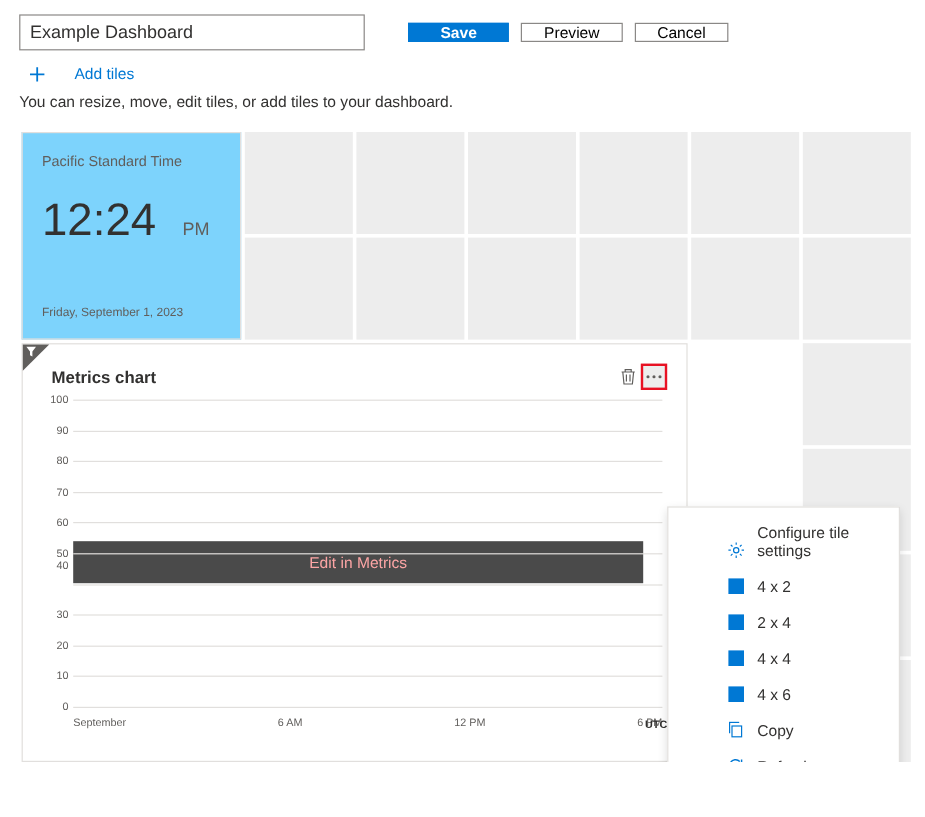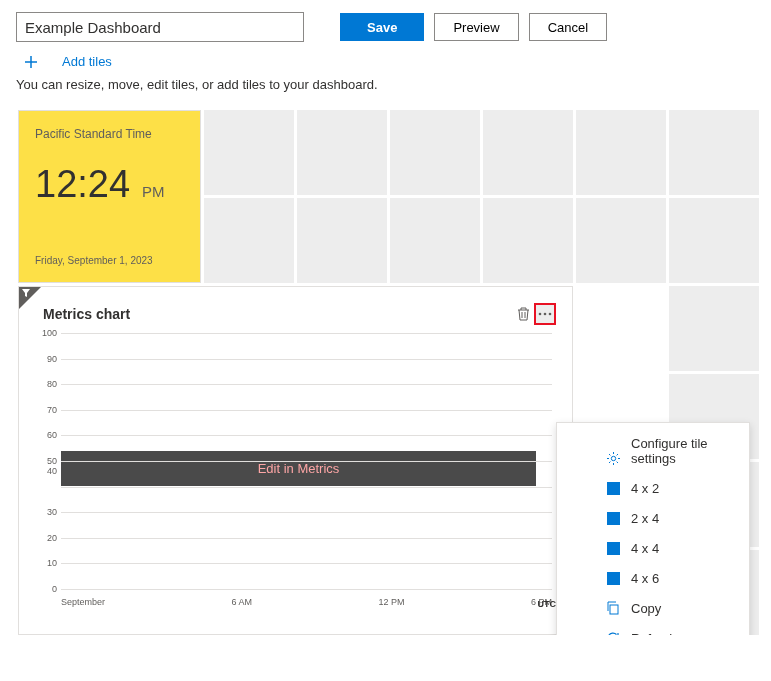--- a/index.html
+++ b/index.html
@@ -1,34 +1,34 @@
 <!DOCTYPE html>
 <html><head>
 <meta charset="utf-8">
 <style>
 * { box-sizing: border-box; margin: 0; padding: 0; font-family: "Segoe UI", -apple-system, sans-serif; }
 body { background: #fff; color: #323130; font-size: 13px; width: 771px; }
 
 .toolbar { display: flex; align-items: center; gap: 10px; padding: 12px 16px 8px; }
 .name-input { width: 288px; height: 30px; border: 1px solid #8a8886; padding: 0 8px; font-size: 15px; color: #323130; }
-.btn { height: 28px; padding: 0 18px; border: 1px solid #8a8886; background: #fff; font-size: 13px; cursor: pointer; }
+.btn { height: 16px; padding: 0 18px; border: 1px solid #8a8886; background: #fff; font-size: 13px; cursor: pointer; }
 .btn-primary { background: #0078d4; border-color: #0078d4; color: #fff; font-weight: 600; padding: 0 26px; }
 
 .sub-row { display: flex; align-items: center; gap: 24px; padding: 4px 24px 6px; color: #0078d4; font-size: 13px; cursor: pointer; }
 .plus-icon svg { display: block; }
 .hint { padding: 2px 16px 18px; color: #323130; font-size: 13px; }
 
 .grid-wrap { position: relative; padding: 0 0 0 18px; }
 .grid { display: grid; grid-template-columns: repeat(8, 90px); grid-auto-rows: 85px; gap: 3px; }
 .cell { background: #ededed; }
 .blank-cell { background: transparent; }
 
-.clock-tile { grid-column: 1 / 3; grid-row: 1 / 3; background: #fde047; border: 1px solid #e1dfdd; padding: 16px; display: flex; flex-direction: column; }
+.clock-tile { grid-column: 1 / 3; grid-row: 1 / 3; background: #7dd3fc; border: 1px solid #e1dfdd; padding: 16px; display: flex; flex-direction: column; }
 .clock-tz { color: #605e5c; font-size: 12px; margin-bottom: 22px; }
-.clock-time { display: flex; align-items: baseline; gap: 12px; }
+.clock-time { display: flex; align-items: baseline; gap: 22px; }
 .time-big { font-size: 38px; font-weight: 300; color: #323130; }
 .time-ampm { font-size: 15px; color: #605e5c; }
 .clock-date { margin-top: auto; font-size: 10px; color: #605e5c; }
 
 .metrics-tile { grid-column: 1 / 7; grid-row: 3 / 7; background: #fff; border: 1px solid #e1dfdd; position: relative; padding: 16px 16px 8px 16px; }
 .filter-corner { position: absolute; left: 0; top: 0; width: 0; height: 0; border-top: 22px solid #605e5c; border-right: 22px solid transparent; }
 .filter-corner svg { position: absolute; left: 2px; top: -21px; }
 .tile-header { display: flex; align-items: center; }
 .tile-title { font-size: 14px; font-weight: 600; flex: 1; padding-left: 8px; }
 .tile-icon { width: 22px; height: 22px; display: flex; align-items: center; justify-content: center; cursor: pointer; }

